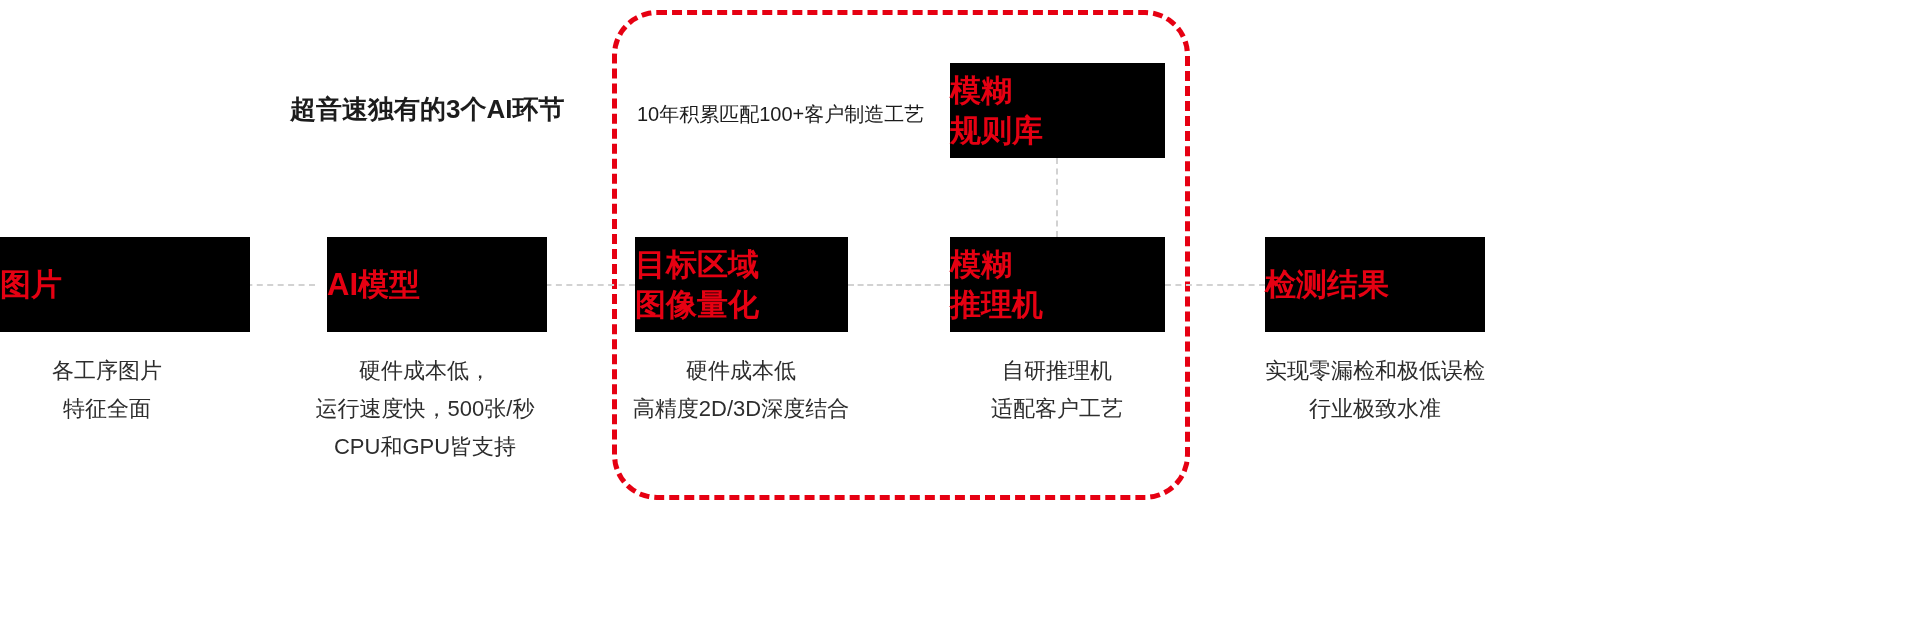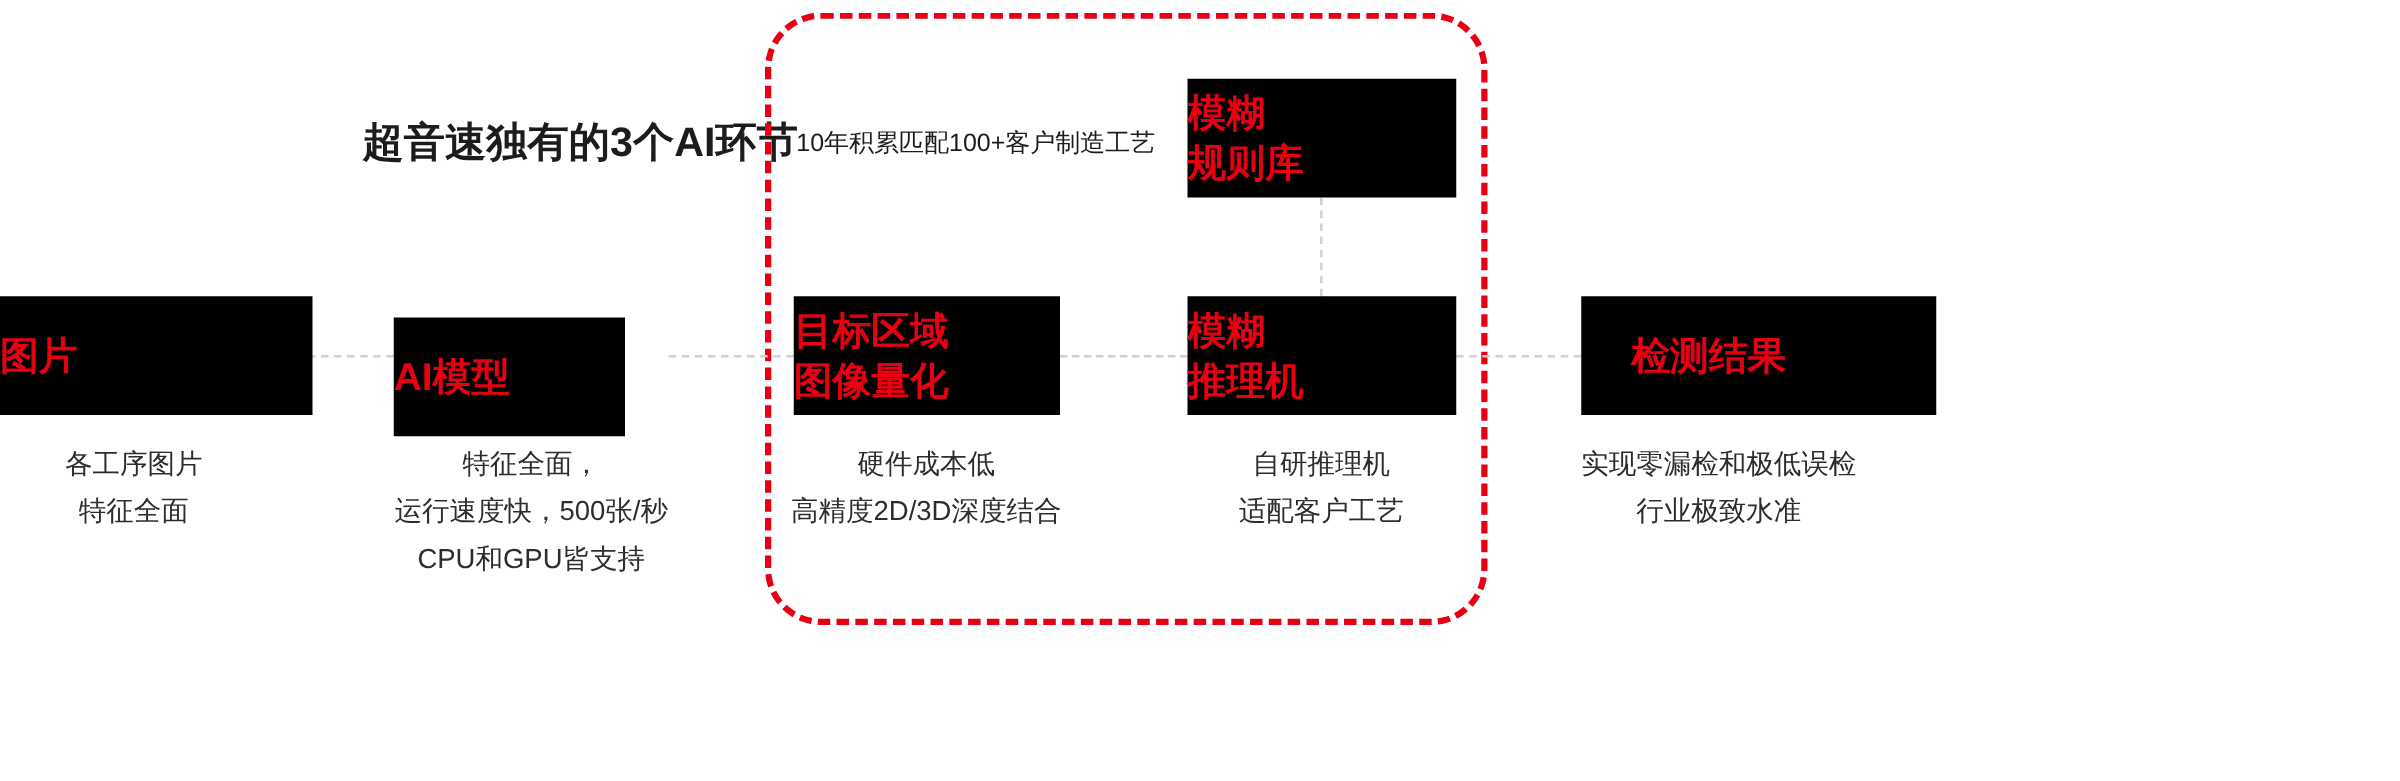--- a/index.html
+++ b/index.html
@@ -3,21 +3,21 @@
 <meta charset="utf-8">
 <style>
   html,body { margin:0; padding:0; background:#ffffff; }
   body { font-family:"Liberation Sans","DejaVu Sans",sans-serif; }
   .canvas {
     position:relative; width:1920px; height:625px;
     background:#ffffff; overflow:hidden;
   }
   .heading {
     position:absolute; left:290px; top:92px;
-    font-size:33px; font-weight:bold; color:#1c1c1c; white-space:nowrap;
+    font-size:26px; font-weight:bold; color:#1c1c1c; white-space:nowrap;
   }
   .dashed-frame {
     position:absolute; left:612px; top:10px; width:578px; height:490px;
     border:5px dashed #e60012; border-radius:45px; box-sizing:border-box;
   }
   .frame-note {
     position:absolute; left:637px; top:101px;
     font-size:20px; color:#1c1c1c; white-space:nowrap;
   }
   .node-box {
@@ -60,25 +60,25 @@
   <div class="vline"></div>
 
   <div class="node-box" style="left:0; width:250px;">
     <span>图片</span>
   </div>
   <div class="caption" style="left:-43px; width:300px;">
     <span>各工序图片</span>
     <span>特征全面</span>
   </div>
 
-  <div class="node-box" style="left:315px; width:185px;margin-top:17px;">
+  <div class="node-box" style="left:327px; width:220px;">
     <span>AI模型</span>
   </div>
   <div class="caption" style="left:245px; width:360px;">
-    <span>特征全面，</span>
+    <span>硬件成本低，</span>
     <span>运行速度快，500张/秒</span>
     <span>CPU和GPU皆支持</span>
   </div>
 
   <div class="node-box" style="left:635px; width:213px;">
     <span>目标区域</span>
     <span>图像量化</span>
   </div>
   <div class="caption" style="left:571px; width:340px;">
     <span>硬件成本低</span>
@@ -92,21 +92,21 @@
 
   <div class="node-box" style="left:950px; width:215px;">
     <span>模糊</span>
     <span>推理机</span>
   </div>
   <div class="caption" style="left:907px; width:300px;">
     <span>自研推理机</span>
     <span>适配客户工艺</span>
   </div>
 
-  <div class="node-box" style="left:1265px; width:244px;padding-left:40px;">
+  <div class="node-box" style="left:1265px; width:220px;">
     <span>检测结果</span>
   </div>
   <div class="caption" style="left:1195px; width:360px;">
     <span>实现零漏检和极低误检</span>
     <span>行业极致水准</span>
   </div>
 
 </div>
 
 </body></html>

